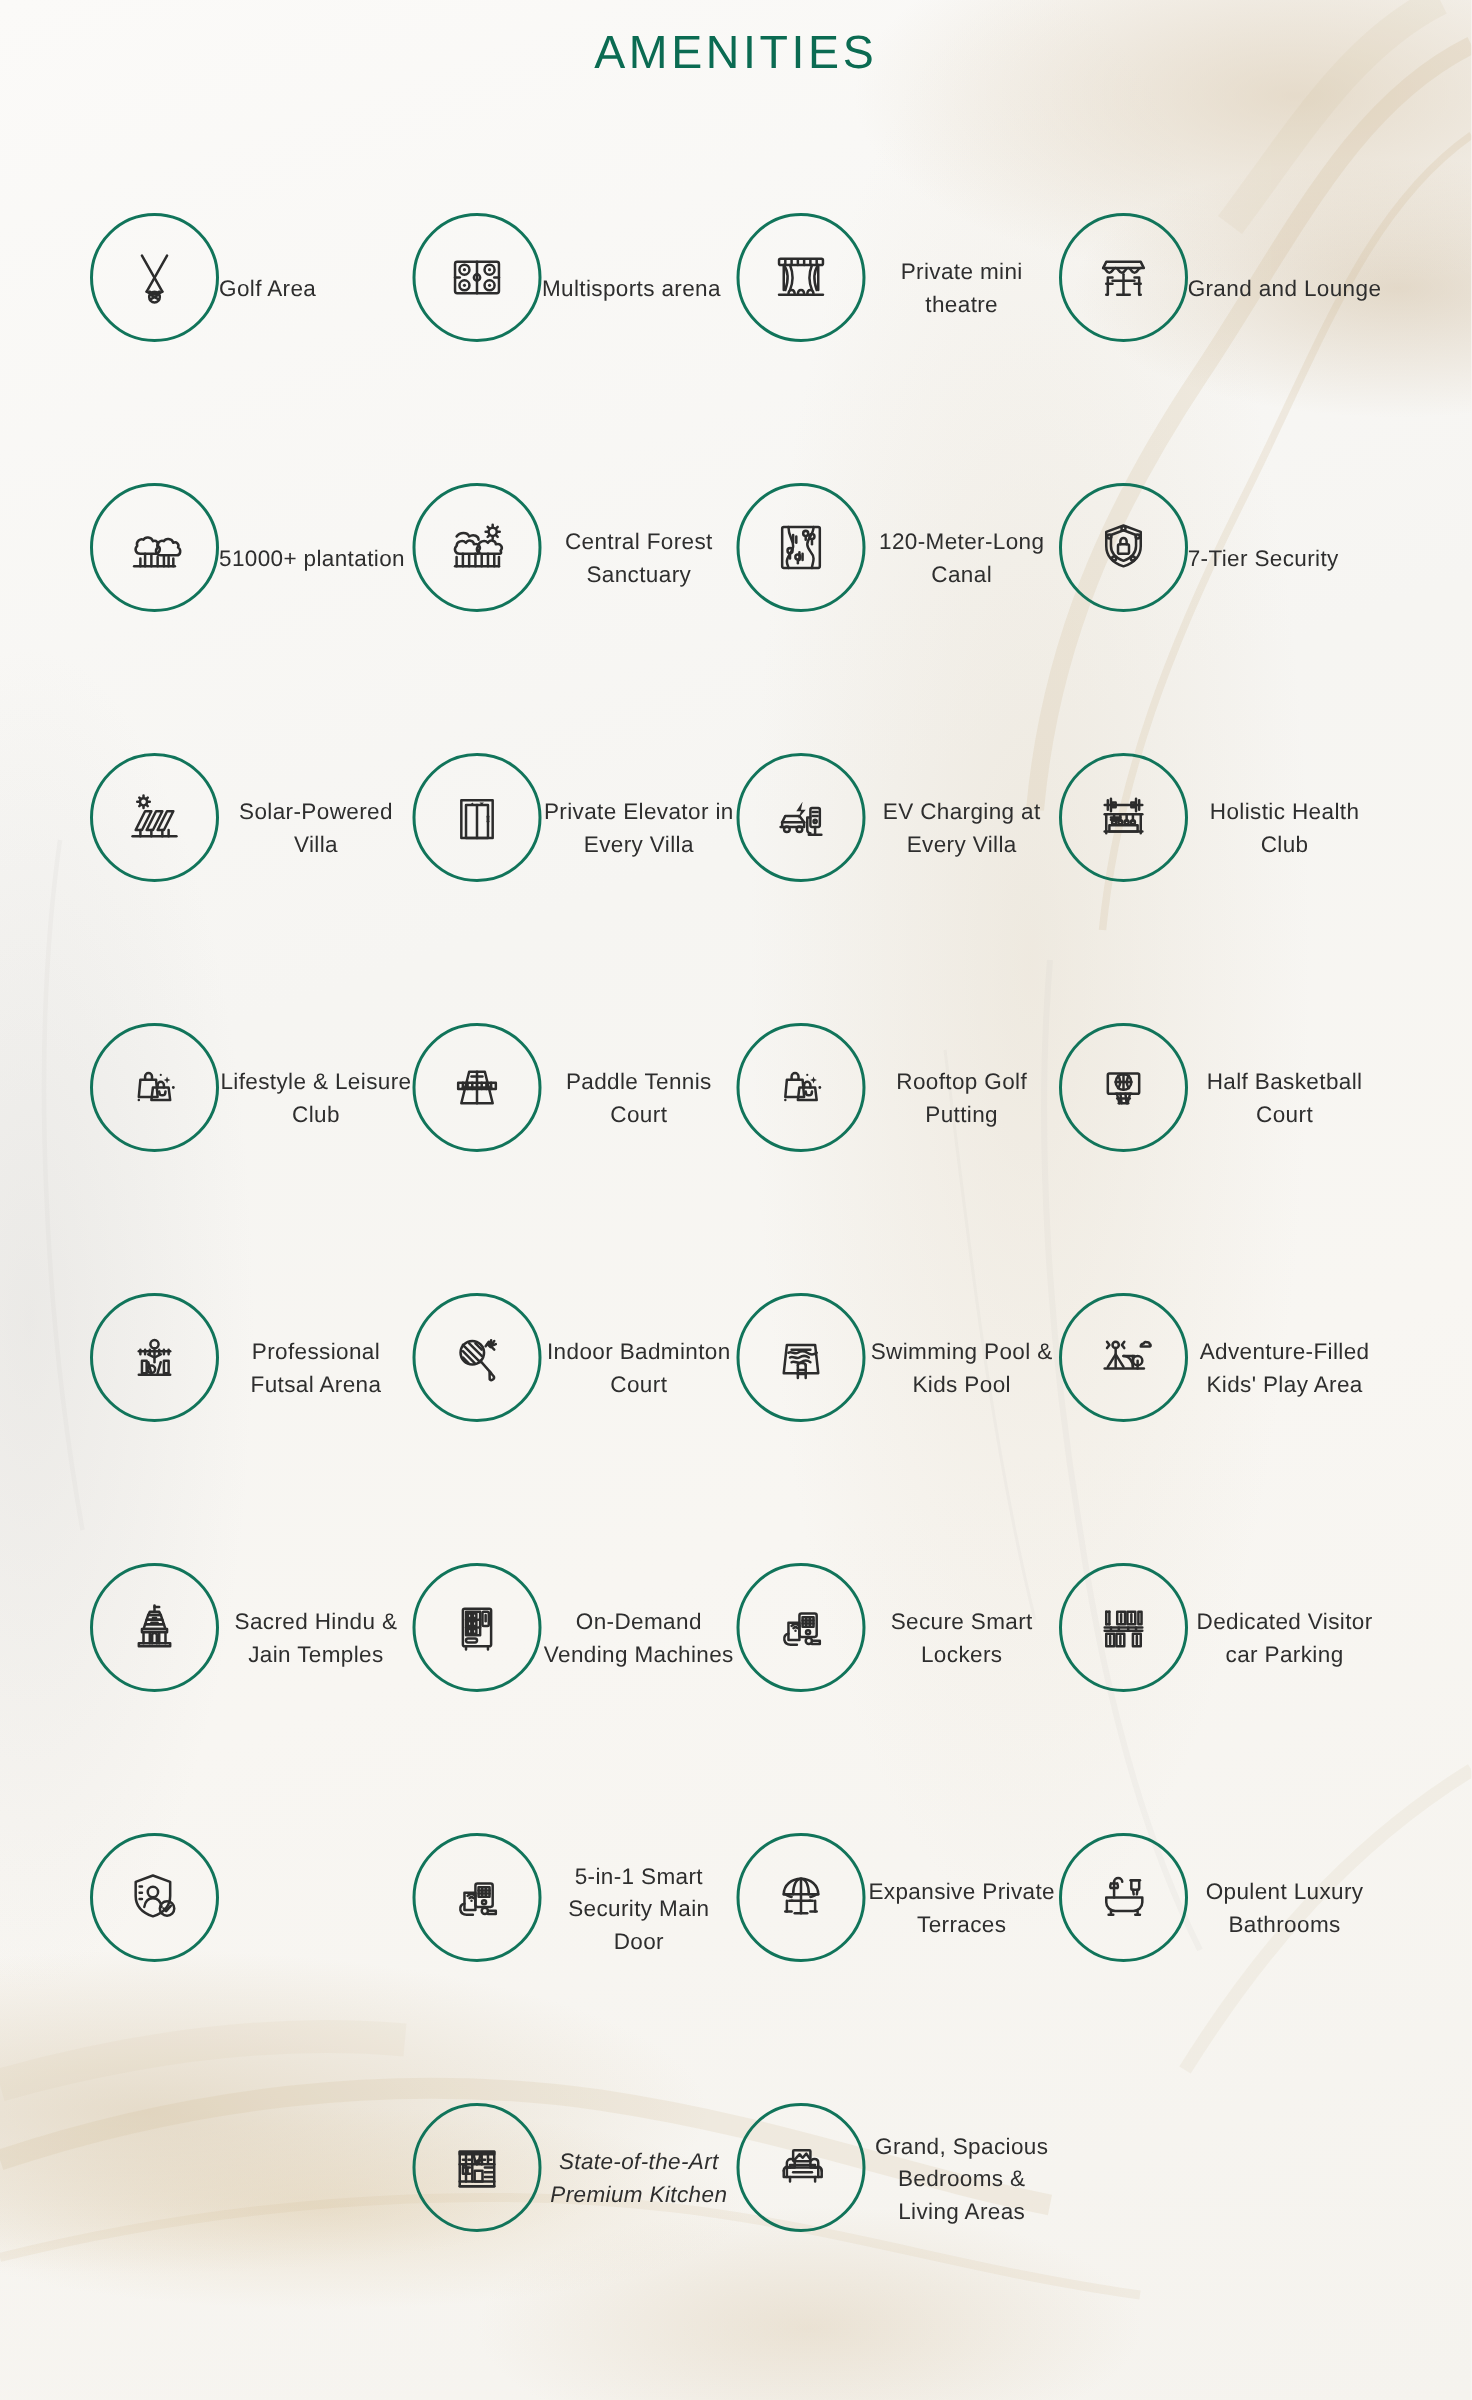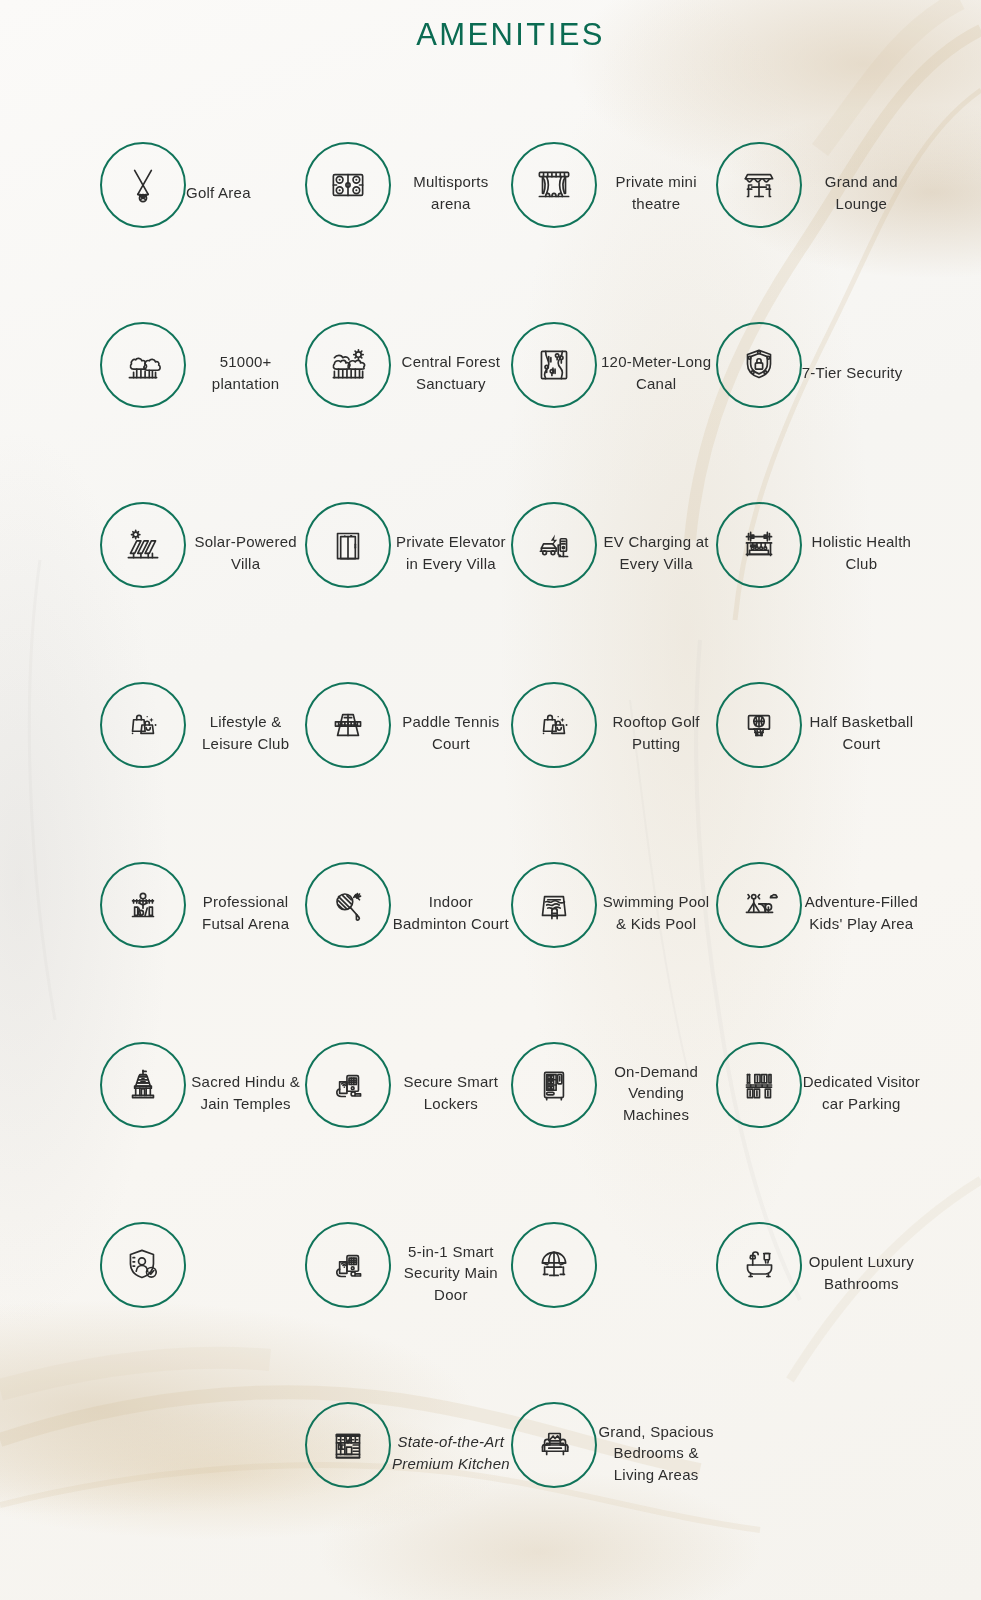--- a/index.html
+++ b/index.html
@@ -20,21 +20,21 @@
       radial-gradient(ellipse 260px 900px at 70% 40%, rgba(222,210,188,.34) 0%, rgba(222,210,188,0) 72%),
       radial-gradient(ellipse 520px 150px at 10% 88%, rgba(205,184,148,.42) 0%, rgba(205,184,148,0) 72%),
       radial-gradient(ellipse 380px 90px at 22% 92%,  rgba(226,209,178,.50) 0%, rgba(226,209,178,0) 75%),
       radial-gradient(ellipse 300px 110px at 55% 97%, rgba(212,192,160,.35) 0%, rgba(212,192,160,0) 74%),
       radial-gradient(ellipse 200px 600px at 2% 55%,  rgba(200,198,196,.25) 0%, rgba(200,198,196,0) 75%),
       linear-gradient(160deg,#fbfaf8 0%,#f6f5f2 38%,#f8f6f2 62%,#f5f3ee 100%);
   }
   #bg-veins{ position:absolute; inset:0; z-index:1; opacity:.5; }
 
   
-  .page{ position:relative; z-index:2; width:981px; height:1600px;padding-left:40px; }
+  .page{ position:relative; z-index:2; width:981px; height:1600px; }
 
   .page-title{
     text-align:center;
     color:#0b6b52;
     font-size:31px;
     letter-spacing:2.4px;
     font-weight:400;
     padding-top:16px;
     line-height:1.2;
   }
@@ -443,58 +443,58 @@
             <path d="M20.5 32 v-5 a1.5 1.5 0 0 1 3 0 v5"></path>
             <path d="M12 32 h20 v2 h-20z"></path>
             <path d="M21 16 h2 M20 19 h4"></path>
           </svg>
         </div>
         <div class="cap">Sacred Hindu &amp; Jain Temples</div>
       </div>
       <div class="cell">
         <div class="circle">
           <svg viewBox="0 0 44 44" width="46" height="46">
-            <rect x="21" y="13" width="11" height="15" rx="1.3"></rect>
-            <rect x="23" y="15.5" width="7" height="6"></rect>
-            <path d="M23 17.5 h7 M23 19.5 h7 M25.3 15.5 v6 M27.6 15.5 v6"></path>
-            <circle cx="26.5" cy="25" r="1.3"></circle>
-            <path d="M14 19 h7 v11 h-7z"></path>
-            <path d="M16 21 c1.4-1.4 3.6-1.4 5 0"></path>
-            <path d="M17.2 22.4 c.8-.8 1.8-.8 2.6 0"></path>
-            <circle cx="18.5" cy="24" r=".8" class="fil"></circle>
-            <path d="M14 26 c-2 0-3 2-2.6 4 .4 2 2 3 4 3 h4"></path>
-            <circle cx="27" cy="30.5" r="2"></circle>
-            <path d="M29 30.5 h5 v2 h-5"></path>
-          </svg>
-        </div>
-        <div class="cap">Secure Smart Lockers</div>
-      </div>
-      <div class="cell">
-        <div class="circle">
-          <svg viewBox="0 0 44 44" width="46" height="46">
             <rect x="13" y="10" width="18" height="24" rx="1.2"></rect>
             <rect x="15" y="12" width="9" height="15"></rect>
             <path d="M15 17 h9 M15 22 h9"></path>
             <rect x="16.2" y="13" width="2.2" height="3"></rect>
             <rect x="19.4" y="13" width="2.2" height="3"></rect>
             <rect x="16.2" y="18" width="2.2" height="3"></rect>
             <rect x="19.4" y="18" width="2.2" height="3"></rect>
             <rect x="16.2" y="23" width="2.2" height="3"></rect>
             <rect x="19.4" y="23" width="2.2" height="3"></rect>
             <rect x="25.5" y="12" width="4" height="9" rx=".8"></rect>
             <path d="M27.5 14 v4"></path>
             <rect x="15" y="29" width="7" height="2.5" rx="1.2"></rect>
             <path d="M15 34 v2 M29 34 v2"></path>
           </svg>
         </div>
         <div class="cap">On-Demand Vending Machines</div>
       </div>
       <div class="cell">
         <div class="circle">
           <svg viewBox="0 0 44 44" width="46" height="46">
+            <rect x="21" y="13" width="11" height="15" rx="1.3"></rect>
+            <rect x="23" y="15.5" width="7" height="6"></rect>
+            <path d="M23 17.5 h7 M23 19.5 h7 M25.3 15.5 v6 M27.6 15.5 v6"></path>
+            <circle cx="26.5" cy="25" r="1.3"></circle>
+            <path d="M14 19 h7 v11 h-7z"></path>
+            <path d="M16 21 c1.4-1.4 3.6-1.4 5 0"></path>
+            <path d="M17.2 22.4 c.8-.8 1.8-.8 2.6 0"></path>
+            <circle cx="18.5" cy="24" r=".8" class="fil"></circle>
+            <path d="M14 26 c-2 0-3 2-2.6 4 .4 2 2 3 4 3 h4"></path>
+            <circle cx="27" cy="30.5" r="2"></circle>
+            <path d="M29 30.5 h5 v2 h-5"></path>
+          </svg>
+        </div>
+        <div class="cap">Secure Smart Lockers</div>
+      </div>
+      <div class="cell">
+        <div class="circle">
+          <svg viewBox="0 0 44 44" width="46" height="46">
             <path d="M11 12 v8 M13 12 v8"></path>
             <path d="M11 12 h2 M11 20 h2"></path>
             <rect x="18" y="12" width="5" height="8"></rect>
             <rect x="24.5" y="12" width="5" height="8"></rect>
             <path d="M20.5 13.5 v5 M27 13.5 v5"></path>
             <path d="M31.5 12 v8 M33.5 12 v8 M31.5 12 h2 M31.5 20 h2"></path>
             <path d="M10 22 h24 M10 24 h24"></path>
             <path d="M14 22 v2 M19 22 v2 M25 22 v2 M30 22 v2"></path>
             <rect x="11" y="26" width="5" height="8"></rect>
             <rect x="17.5" y="26" width="5" height="8"></rect>
@@ -542,20 +542,21 @@
             <path d="M11 20 c2 0 3 1.6 5 1.6 M33 20 c-2 0-3 1.6-5 1.6"></path>
             <path d="M22 10 v22"></path>
             <path d="M16 24 h12"></path>
             <path d="M13 24 v7 M14.5 24 h2"></path>
             <path d="M12 31 h4"></path>
             <path d="M31 24 v7 M27.5 24 h2"></path>
             <path d="M28 31 h4"></path>
             <path d="M18 32 h8"></path>
           </svg>
         </div>
+        <div class="cap">Expansive Private Terraces</div>
       </div>
       <div class="cell">
         <div class="circle">
           <svg viewBox="0 0 44 44" width="46" height="46">
             <path d="M16 12 v10"></path>
             <path d="M16 12 c0-1.4 1.2-2.4 2.6-2.4 s2.6 1 2.6 2.4"></path>
             <path d="M14 13 h4 M14 13 c-.6 1.6-.6 2.6 0 3 h4 c.6-.4.6-1.4 0-3"></path>
             <rect x="27" y="11" width="5" height="6" rx=".8"></rect>
             <path d="M28 17 l.5 3 M31 17 l-.5 3"></path>
             <path d="M26.5 11 h6"></path>

